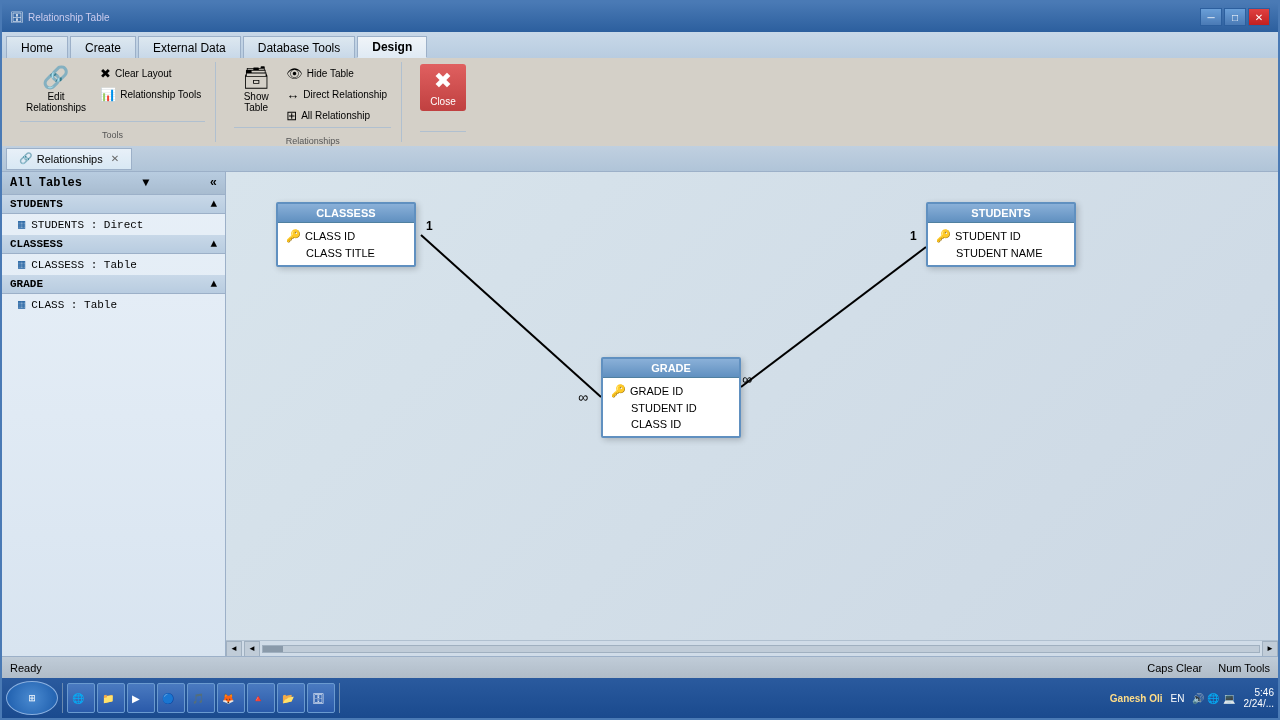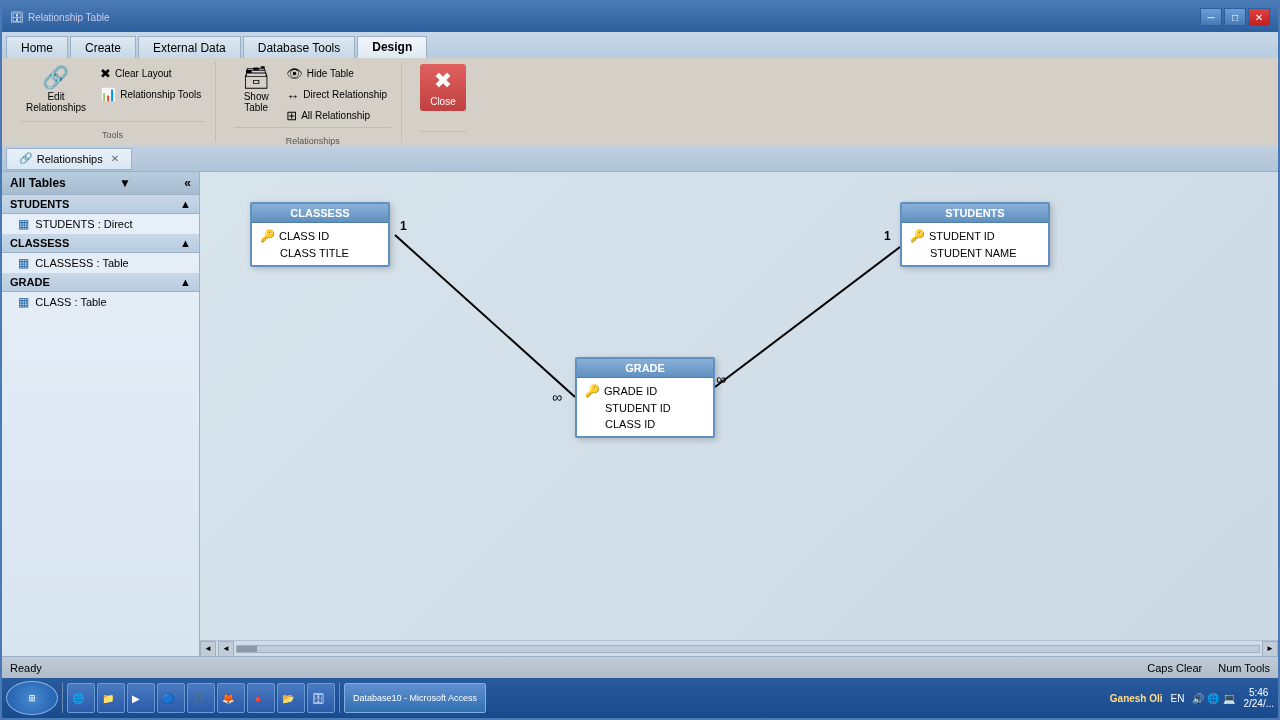--- a/index.html
+++ b/index.html
@@ -107,24 +107,25 @@
     .close-btn-large .icon { font-size: 22px; }
 
     
     #main {
       display: flex;
       height: calc(720px - 30px - 118px - 26px - 22px);
     }
 
     
     #sidebar {
-      width: 198px;
+      width: 224px;
       background: linear-gradient(to bottom, #e8f0f8, #d8e4f0);
       border-right: 1px solid #9cb0c8;
       overflow-y: auto;
+      font-family: Liberation Mono, monospace;
     }
     #sidebar-header {
       display: flex;
       align-items: center;
       justify-content: space-between;
       padding: 4px 8px;
       background: linear-gradient(to bottom, #b8cce0, #a8bcd0);
       border-bottom: 1px solid #9cb0c8;
       font-size: 12px;
       font-weight: bold;
@@ -238,21 +239,21 @@
       height: 30px; padding: 0 8px;
       background: linear-gradient(to bottom, #4a7ac0, #2a5aaa);
       border: 1px solid #6a9ad0; color: white; font-size: 10px;
       display: flex; align-items: center; cursor: pointer; border-radius: 2px;
     }
     .taskbar-sep { width: 1px; height: 30px; background: #6a8ab0; margin: 0 2px; }
     .taskbar-right {
       margin-left: auto; display: flex; align-items: center; gap: 8px;
       color: white; font-size: 10px;
     }
-    .taskbar-clock { text-align: center; }
+    .taskbar-clock { text-align: right; }
 
     
     #app-window {
       border: 2px solid #4a7ab5;
       width: 1280px; height: 720px;
       display: flex; flex-direction: column;
     }
   </style>
 </head>
 <body>
@@ -497,25 +498,20 @@
     </div>
     <div class="taskbar-btn" style="padding:0 4px;min-width:28px;">
       <span>📂</span>
     </div>
     <div class="taskbar-btn" style="padding:0 4px;min-width:28px;">
       <span>🗄</span>
     </div>
 
     <div class="taskbar-sep"></div>
 
-    <div class="taskbar-btn" style="background:linear-gradient(to bottom,#6090d0,#3070b0);border-color:#80b0e0;max-width:220px;">
-      <span style="font-size:9px;overflow:hidden;text-overflow:ellipsis;white-space:nowrap;">
-        Database10 - Microsoft Access
-      </span>
-    </div>
 
     <div class="taskbar-right">
       <span style="color:#ffdd88;font-weight:bold;">Ganesh Oli</span>
       <span>EN</span>
       <span>🔊 🌐 💻</span>
       <div class="taskbar-clock">
         <div>5:46</div>
         <div>2/24/...</div>
       </div>
     </div>

